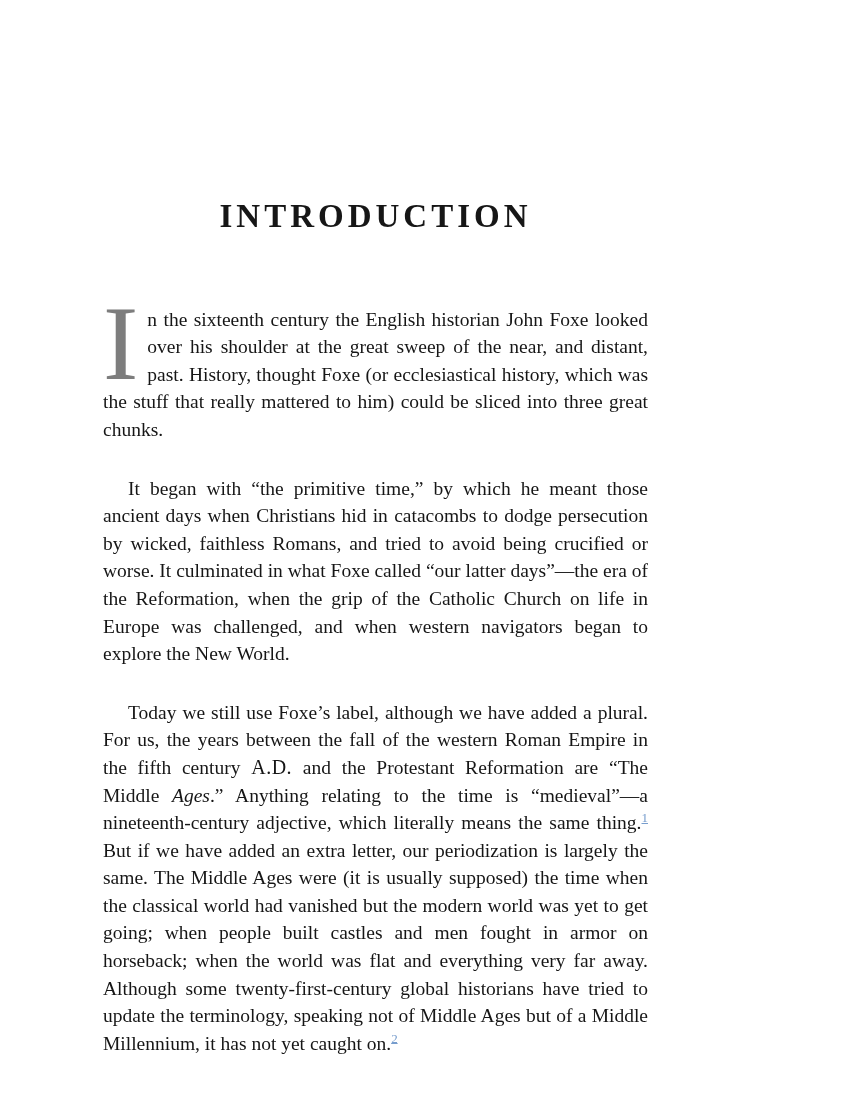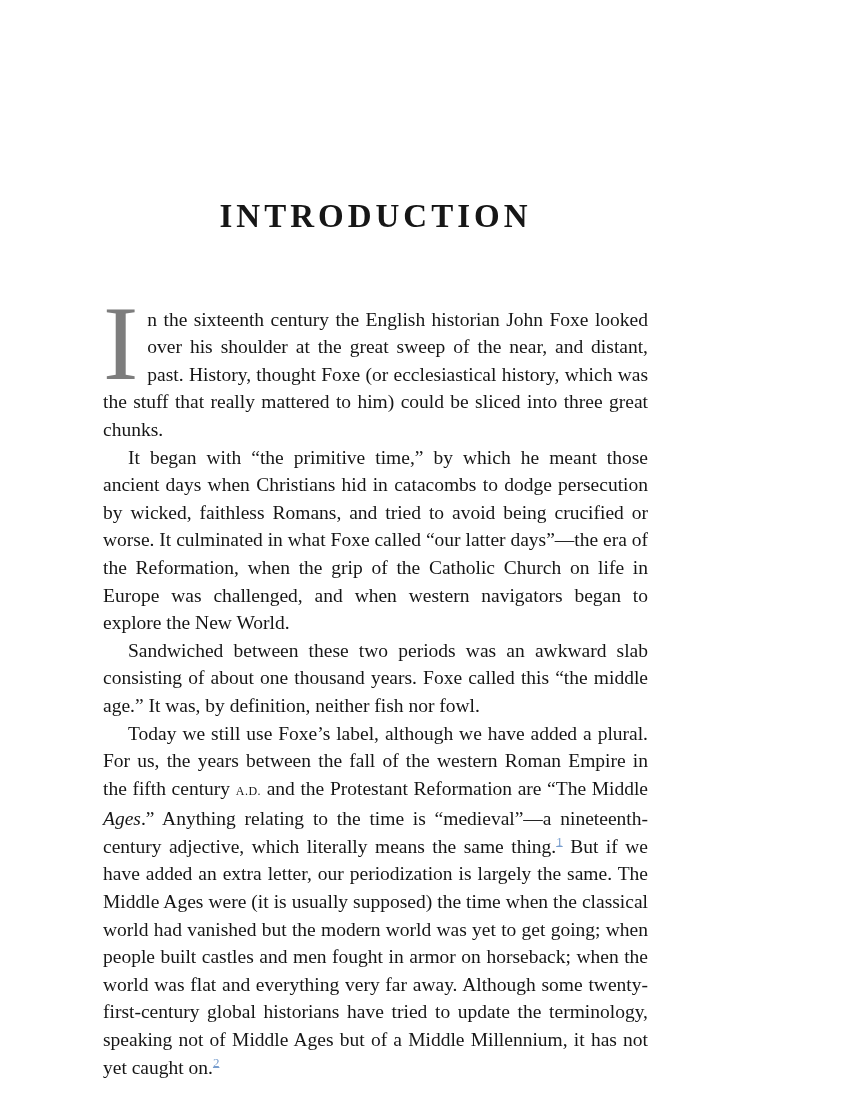--- a/index.html
+++ b/index.html
@@ -38,32 +38,33 @@
   }
   .chapter-body p {
     margin: 0;
     font-size: 19.5px;
     line-height: 27.6px;
     text-align: justify;
     color: var(--text-color);
   }
   .chapter-body p.indent {
     text-indent: 25px;
+    margin-top: 31px;
   }
   .dropcap {
     float: left;
     font-size: 106px;
     line-height: 76px;
     height: 76px;
     margin: 0 9px 0 0;
     color: var(--dropcap-color);
     font-family: "Liberation Serif", serif;
   }
   .smallcaps {
-    font-size: 12px;
+    font-size: 20px;
     letter-spacing: 0.5px;
   }
   em.italic-seg {
   }
   sup.noteref-wrap {
     font-size: 13px;
     line-height: 0;
     vertical-align: super;
   }
   a.noteref {
@@ -73,16 +74,15 @@
   }
 </style>
 </head>
 <body>
 
 <div class="book-page">
   <h1 class="chapter-title">INTRODUCTION</h1>
   <div class="chapter-body" id="chapter-body">
       <p><span class="dropcap">I</span><span>n the sixteenth century the English historian John Foxe looked over his shoulder at the great sweep of the near, and distant, past. History, thought Foxe (or ecclesiastical history, which was the stuff that really mattered to him) could be sliced into three great chunks.</span></p>
       <p class="indent"><span>It began with “the primitive time,” by which he meant those ancient days when Christians hid in catacombs to dodge persecution by wicked, faithless Romans, and tried to avoid being crucified or worse. It culminated in what Foxe called “our latter days”—the era of the Reformation, when the grip of the Catholic Church on life in Europe was challenged, and when western navigators began to explore the New World.</span></p>
-      <p class="indent"><span>Sandwiched between these two periods was an awkward slab consisting of about one thousand years. Foxe called this “the middle age.” It was, by definition, neither fish nor fowl.</span></p>
       <p class="indent"><span>Today we still use Foxe’s label, although we have added a plural. For us, the years between the fall of the western Roman Empire in the fifth century </span><span class="smallcaps">A.D.</span><span> and the Protestant Reformation are “The Middle </span><em class="italic-seg">Ages</em><span>.” Anything relating to the time is “medieval”—a nineteenth-century adjective, which literally means the same thing.</span><sup class="noteref-wrap"><a class="noteref">1</a></sup><span> But if we have added an extra letter, our periodization is largely the same. The Middle Ages were (it is usually supposed) the time when the classical world had vanished but the modern world was yet to get going; when people built castles and men fought in armor on horseback; when the world was flat and everything very far away. Although some twenty-first-century global historians have tried to update the terminology, speaking not of Middle Ages but of a Middle Millennium, it has not yet caught on.</span><sup class="noteref-wrap"><a class="noteref">2</a></sup></p>
     </div>
 </div>
 
 </body></html>

